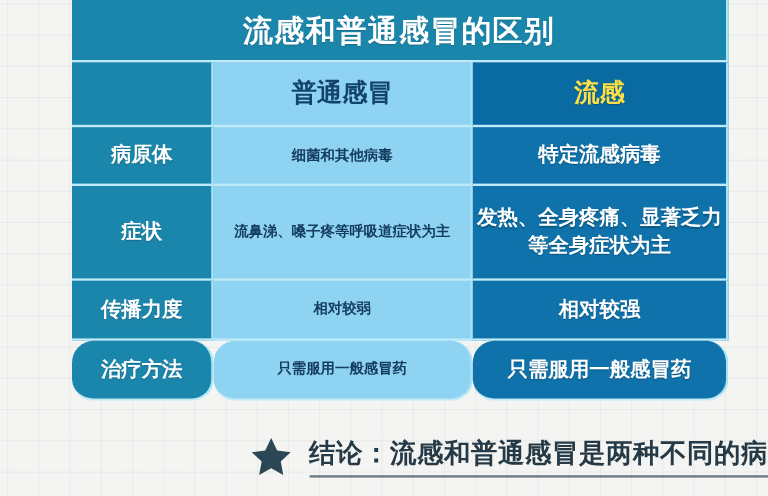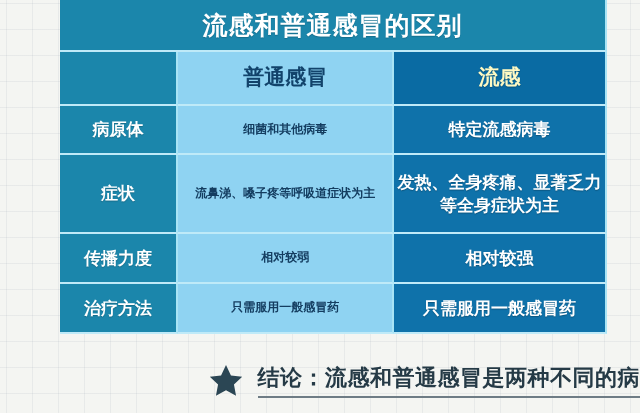--- a/index.html
+++ b/index.html
@@ -71,21 +71,21 @@
   }
   .hdr-cold {
     background: #8fd3f2;
     color: #12436b;
     font-size: 21px;
     font-weight: bold;
     height: 52px;
   }
   .hdr-flu {
     background: #0a6ba3;
-    color: #fef9c3;
+    color: #fde047;
     font-size: 21px;
     font-weight: bold;
     height: 52px;
     border-right: none;
     text-shadow: 0 1px 1px rgba(0,0,0,0.25);
   }
 
   
   .lbl {
     background: #1b86ab;
@@ -108,21 +108,21 @@
     font-weight: bold;
     padding: 0 8px;
     border-right: none;
     text-shadow: 0 1px 1px rgba(0,0,0,0.25);
   }
 
   .row-h-56 td { height: 47px; }
   .row-h-77 td { height: 77px; }
   .row-h-48 td { height: 48px; }
 
-  tr:last-child td { border-bottom: 2px solid #bfeaf8; }
+  tr:last-child td { border-bottom: 2px solid #bfeaf8; border-radius: 18px; }
 
   
   #conclusion-bar {
     position: absolute;
     left: 0;
     top: 348px;
     width: 640px;
     height: 65px;
     display: flex;
     align-items: center;

